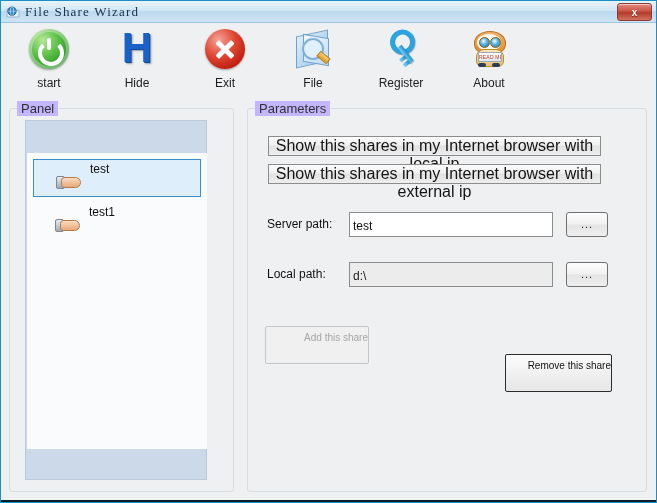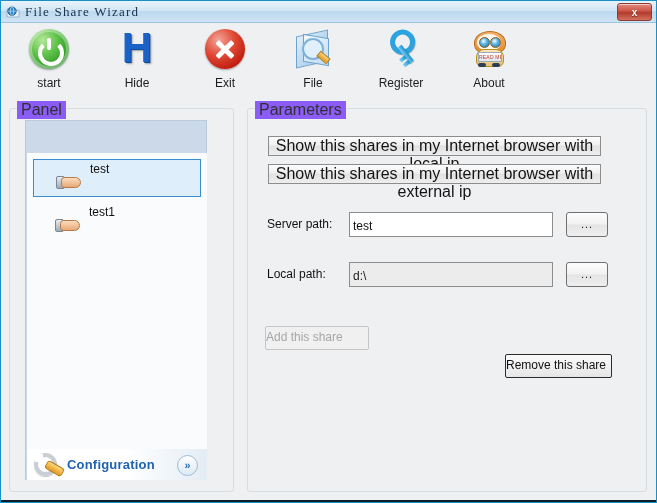--- a/index.html
+++ b/index.html
@@ -177,21 +177,21 @@
   .ico-owl .foot.r{left:23px;}
 
   
   .group{
     position:absolute;box-sizing:border-box;
     border:1px solid #d6dde3;border-radius:3px;
     background:transparent;
   }
   .group>.legend{
     position:absolute;top:-8px;left:7px;padding:0 4px;
-    background:#8b5cf6;font-size:16px;color:#303030;
+    background:#c4b5fd;font-size:13px;color:#303030;
     font-family:"Liberation Sans", sans-serif;white-space:nowrap;
   }
   #panel-group{left:8px;top:107px;width:225px;height:384px;}
   #params-group{left:246px;top:107px;width:400px;height:384px;}
 
   
   .panel-inner{
     position:absolute;left:24px;top:119px;width:182px;height:360px;
     background:#ccd9e8;
     border:1px solid #b9cadd;
@@ -318,23 +318,23 @@
     border:1px solid #707070;
     background:linear-gradient(to bottom,#fdfdfd 0%,#f1f1f1 48%,#e4e4e4 52%,#efefef 100%);
     font-size:11px;color:#222;text-align:center;line-height:22px;letter-spacing:1px;
     font-family:"Liberation Sans", sans-serif;
     cursor:pointer;
   }
   #dots-server{top:211px;}
   #dots-local{top:261px;}
 
   .act-btn{
-    position:absolute;top:325px;box-sizing:border-box;height:24px;
+    position:absolute;top:325px;box-sizing:border-box;height:38px;
     border-radius:2px;
-    font-size:12px;text-align:left;line-height:21px;
+    font-size:10px;text-align:right;line-height:21px;
     font-family:"Liberation Sans", sans-serif;
   }
   .act-btn.disabled{
     border:1px solid #c6c6c6;background:#f0f0f0;color:#a6a6a6;cursor:default;
   }
   .act-btn.enabled{
     border:1px solid #2c2c2c;background:linear-gradient(to bottom,#fbfbfb,#e6e6e6);
     color:#111;cursor:pointer;margin-top:28px;
   }
   #btn-add{left:264px;width:104px;}
@@ -446,28 +446,20 @@
       <div class="list-item">
         <span class="hand-ico">
           <span class="cuff"></span>
             <span class="palm"></span>
         </span>
         <span class="item-label">test1</span>
       </div>
 
     </div>
 
-    <div class="sect-header" id="config-header">
-      <span class="wrench-ico">
-        <span class="hd"></span>
-          <span class="hn"></span>
-      </span>
-      <span class="sect-title">Configuration</span>
-      <span class="chev">»</span>
-    </div>
 
   </div>
 
   <div class="group" id="params-group">
     <span class="legend">Parameters</span>
   </div>
 
   <div class="wide-btn" id="btn-local-ip">Show this shares in my Internet browser with local ip</div>
   <div class="wide-btn" id="btn-external-ip">Show this shares in my Internet browser with external ip</div>
 

